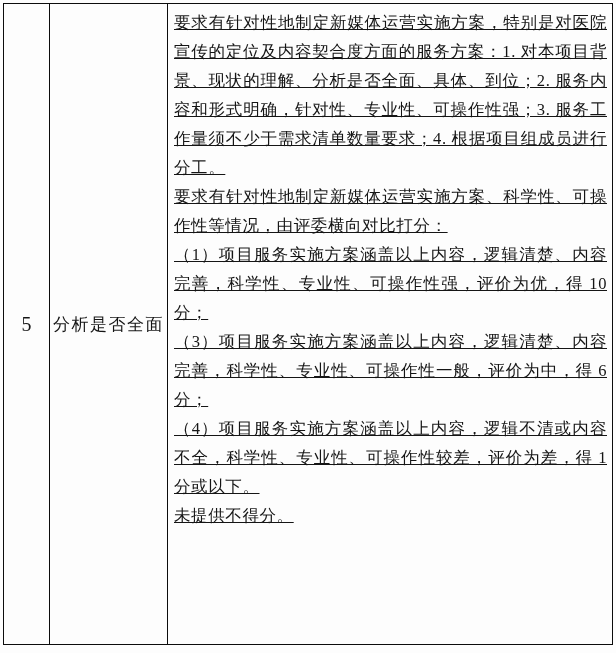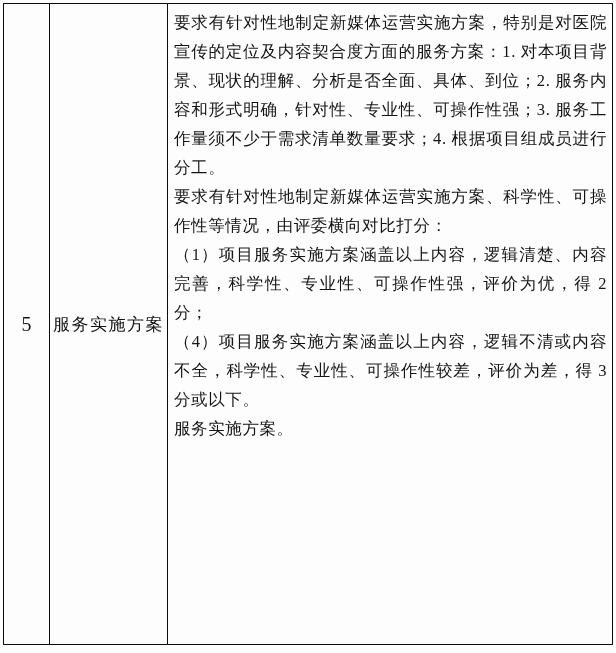--- a/index.html
+++ b/index.html
@@ -39,20 +39,21 @@
     align-items: center;
     justify-content: center;
     text-align: center;
   }
   .col-index  { width: 46px;  font-size: 20px; }
   .col-item   { width: 118px; font-size: 17px; letter-spacing: 1.5px; }
   .col-score  { width: 70px;  font-size: 20px; letter-spacing: 1px; }
   .col-criteria {
     flex: 1;
     padding: 4px 5px 2px 6px;
+    text-decoration: underline;
   }
   .col-criteria p {
     font-size: 16.5px;
     line-height: 29px;
     letter-spacing: 0.6px;
     text-align: justify;
     text-justify: inter-character;
     word-break: break-all;
   }
 </style>
@@ -61,27 +62,28 @@
 
 <div class="page">
   <div class="eval-table">
     <div class="row">
 
       <div class="cell center col-index">
         <span>5</span>
       </div>
 
       <div class="cell center col-item">
-        <span>服务实施方案</span>
+        <span>分析是否全面</span>
       </div>
 
 
       <div class="cell col-criteria">
         <p>要求有针对性地制定新媒体运营实施方案，特别是对医院宣传的定位及内容契合度方面的服务方案：1. 对本项目背景、现状的理解、分析是否全面、具体、到位；2. 服务内容和形式明确，针对性、专业性、可操作性强；3. 服务工作量须不少于需求清单数量要求；4. 根据项目组成员进行分工。</p>
         <p>要求有针对性地制定新媒体运营实施方案、科学性、可操作性等情况，由评委横向对比打分：</p>
-        <p>（1）项目服务实施方案涵盖以上内容，逻辑清楚、内容完善，科学性、专业性、可操作性强，评价为优，得 2 分；</p>
-        <p>（4）项目服务实施方案涵盖以上内容，逻辑不清或内容不全，科学性、专业性、可操作性较差，评价为差，得 3 分或以下。</p>
-        <p>服务实施方案。</p>
+        <p>（1）项目服务实施方案涵盖以上内容，逻辑清楚、内容完善，科学性、专业性、可操作性强，评价为优，得 10 分；</p>
+        <p>（3）项目服务实施方案涵盖以上内容，逻辑清楚、内容完善，科学性、专业性、可操作性一般，评价为中，得 6 分；</p>
+        <p>（4）项目服务实施方案涵盖以上内容，逻辑不清或内容不全，科学性、专业性、可操作性较差，评价为差，得 1 分或以下。</p>
+        <p>未提供不得分。</p>
       </div>
 
     </div>
   </div>
 </div>
 
 </body></html>

